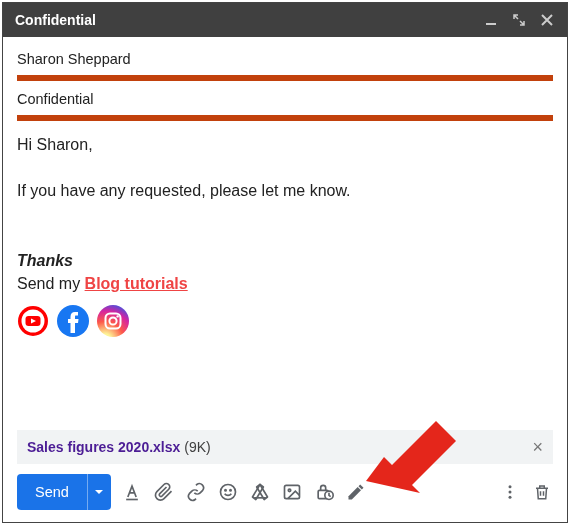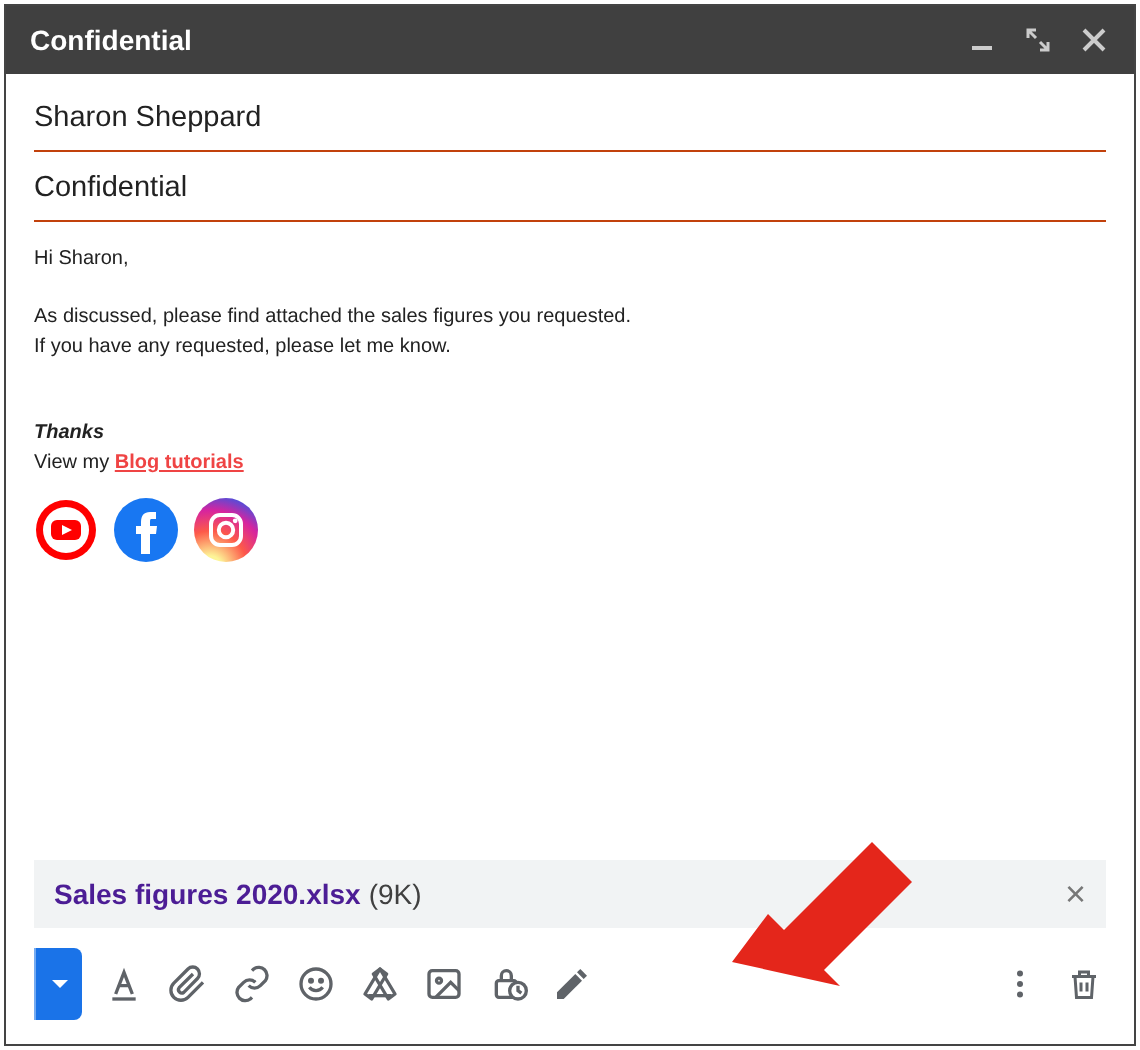--- a/index.html
+++ b/index.html
@@ -39,27 +39,27 @@
     margin-left: 12px;
     color: #ccc;
     cursor: pointer;
   }
   .content {
     flex: 1;
     padding: 4px 14px 0 14px;
     overflow: hidden;
   }
   .field {
-    border-bottom: 1px solid #c2410c;
+    border-bottom: 6px solid #c2410c;
     padding: 10px 0 8px 0;
     font-size: 14.5px;
     color: #222;
   }
   .body-area {
-    font-size: 10px;
+    font-size: 16px;
     color: #222;
     padding-top: 12px;
     line-height: 1.45;
   }
   .signature-name { font-weight: bold; font-style: italic; }
   .link {
     color: #ef4444;
     font-weight: bold;
     text-decoration: underline;
     cursor: pointer;
@@ -158,29 +158,28 @@
     </span>
   </div>
 
   <div class="content">
     <div class="field">Sharon Sheppard</div>
     <div class="field">Confidential</div>
 
     <div class="body-area">
       <div>Hi Sharon,</div>
       <br>
-      <div>As discussed, please find attached the sales figures you requested.</div>
       <div>If you have any requested, please let me know.</div>
       <br>
       <br>
       <div>
         <span class="signature-name">Thanks</span>
       </div>
       <div>
-        <span>View my </span><span class="link">Blog tutorials</span>
+        <span>Send my </span><span class="link">Blog tutorials</span>
       </div>
 
       <div class="social-row">
         <span class="social">
           <svg width="32" height="32" viewBox="0 0 32 32">
             <circle cx="16" cy="16" r="15" fill="#ff0000"></circle>
             <circle cx="16" cy="16" r="11.5" fill="#fff"></circle>
             <rect x="8.5" y="11" width="15" height="10" rx="3" fill="#ff0000"></rect>
             <path d="M14 13.5 L14 18.5 L19 16 Z" fill="#fff"></path>
           </svg>
@@ -213,20 +212,21 @@
   </div>
 
   <div class="attachment-bar">
     <span class="attachment-name">Sales figures 2020.xlsx</span>
     <span class="attachment-size">(9K)</span>
     <span class="attachment-remove">×</span>
   </div>
 
   <div class="toolbar">
     <div class="send-group">
+      <button class="send-btn">Send</button>
       <button class="send-more">
         <svg width="10" height="10" viewBox="0 0 10 10">
             <path d="M1 3 L5 7 L9 3 Z" fill="#fff"></path>
           </svg>
       </button>
     </div>
 
     <span class="tool-icon" title="Formatting">
       <svg width="20" height="20" viewBox="0 0 24 24" fill="none" stroke="#5f6368" stroke-width="2">
         <path d="M7 18 L12 5 L17 18 M9 13 L15 13"></path>

